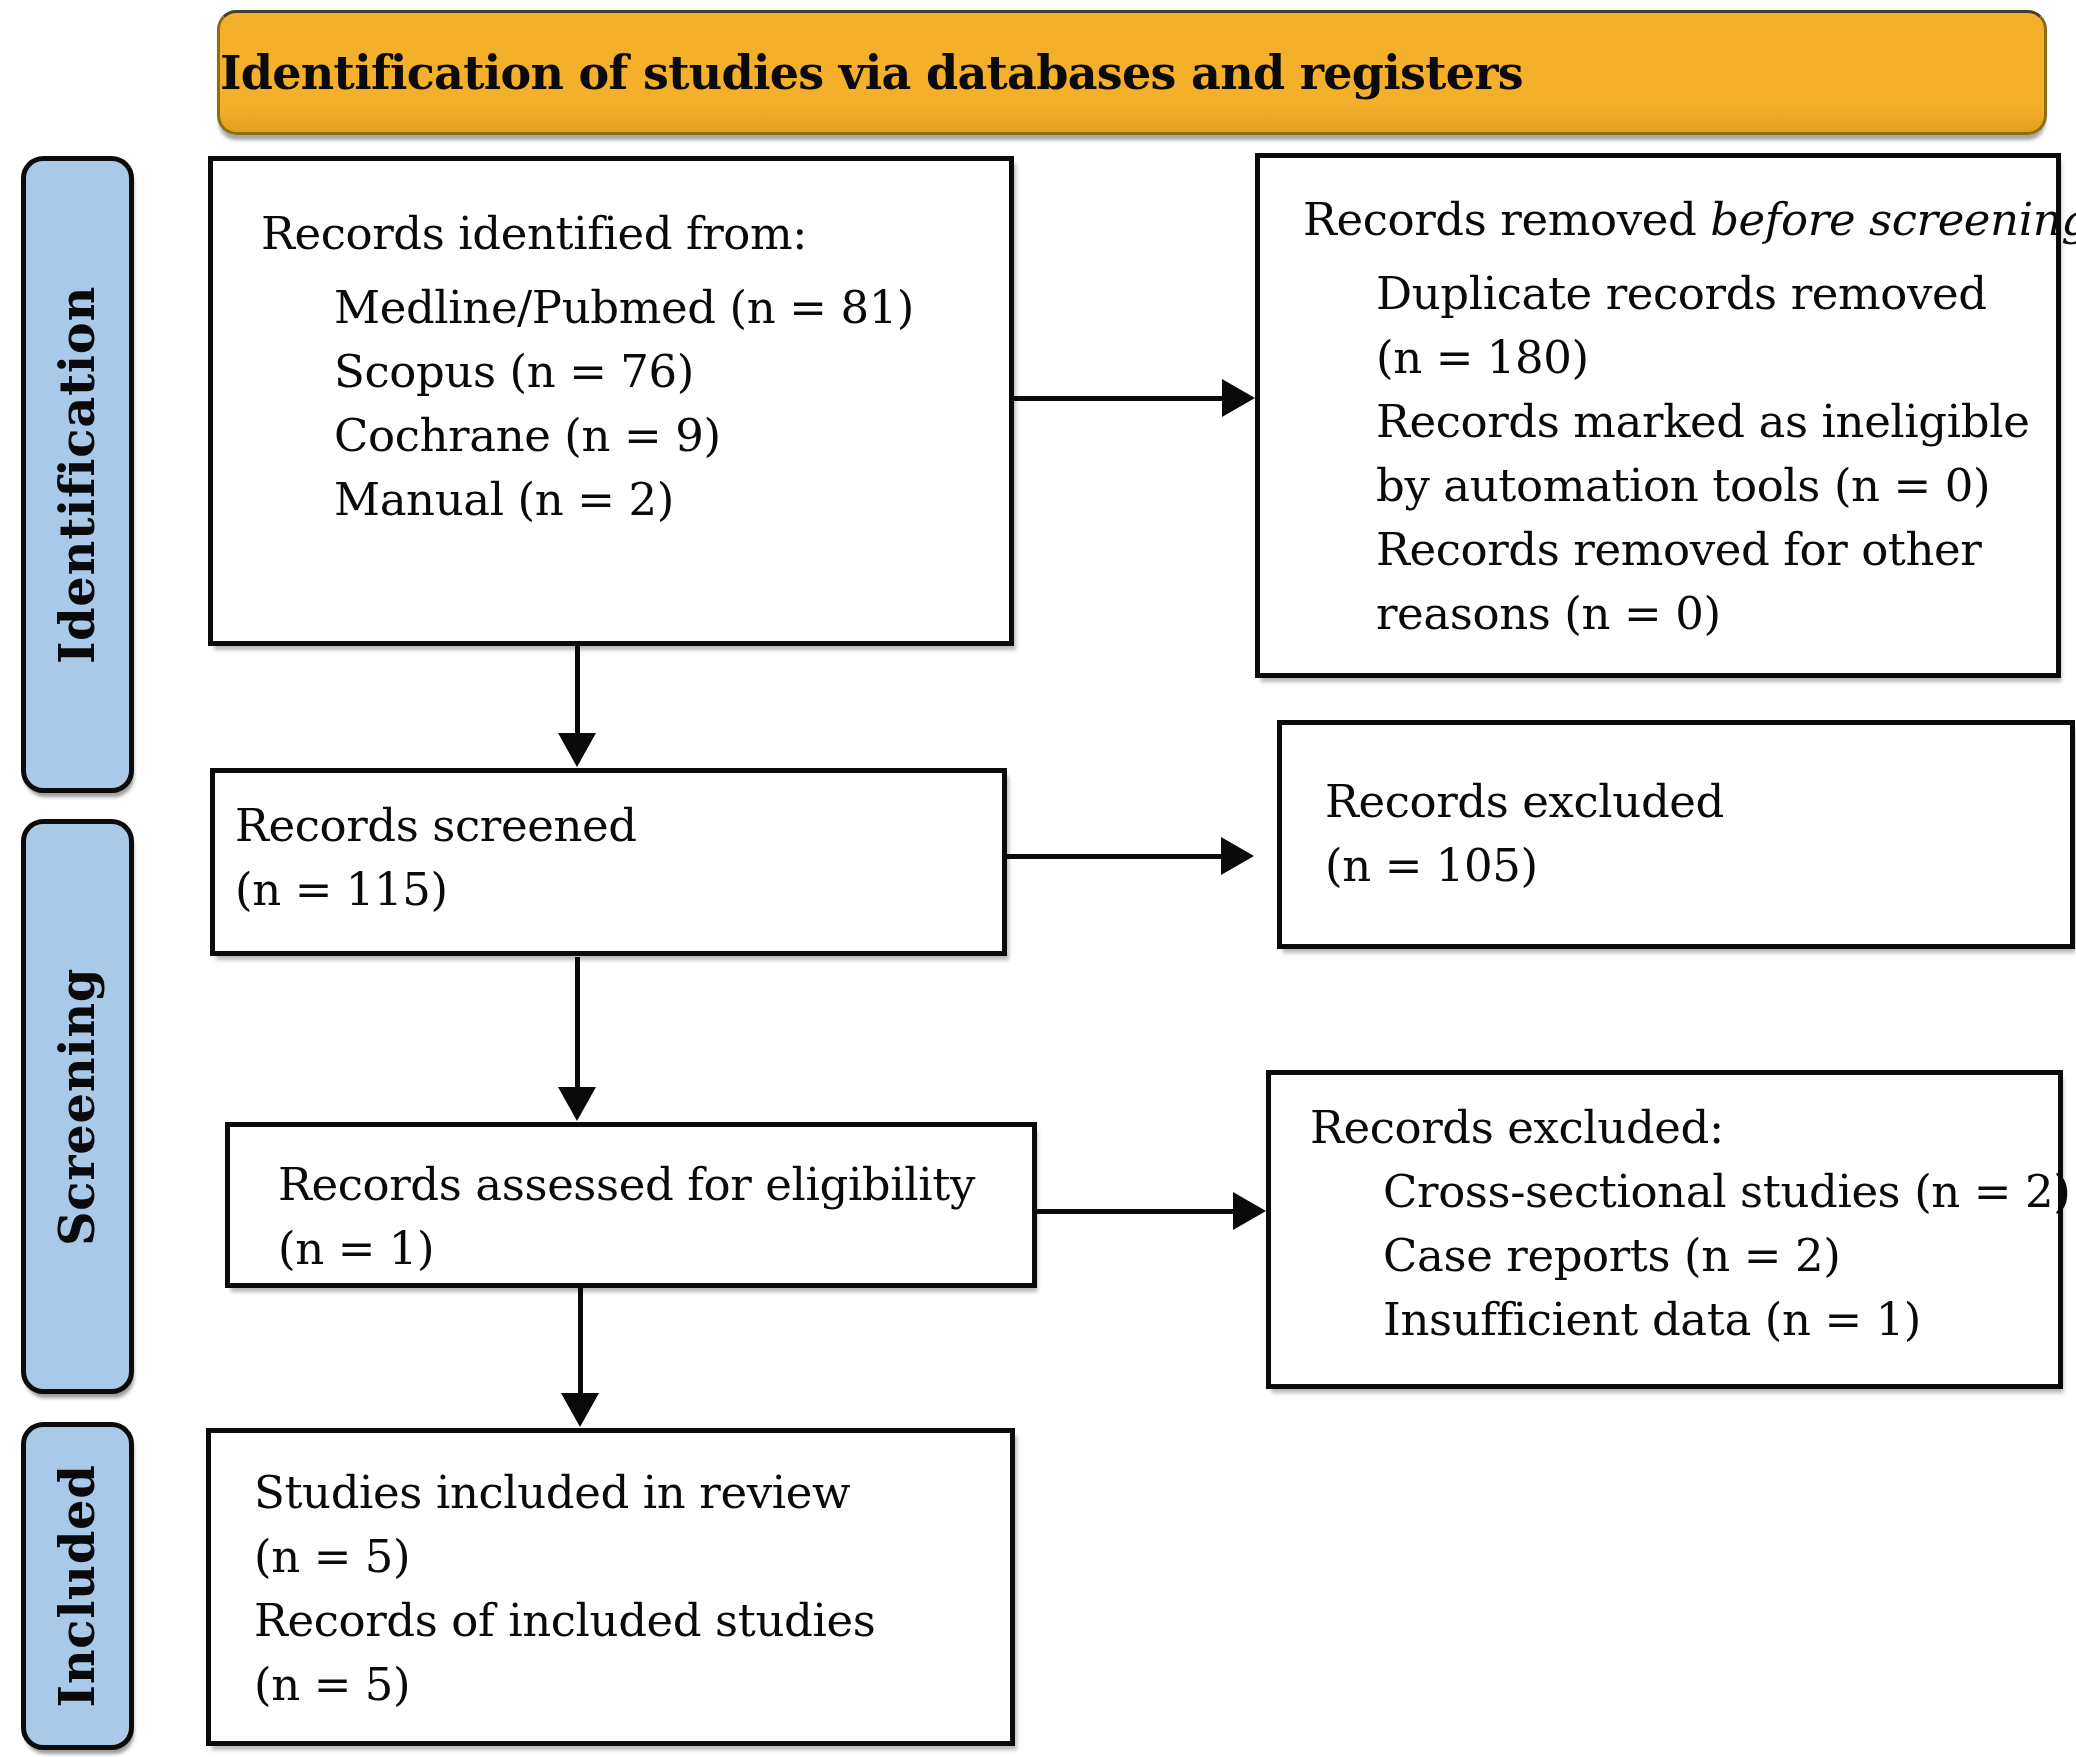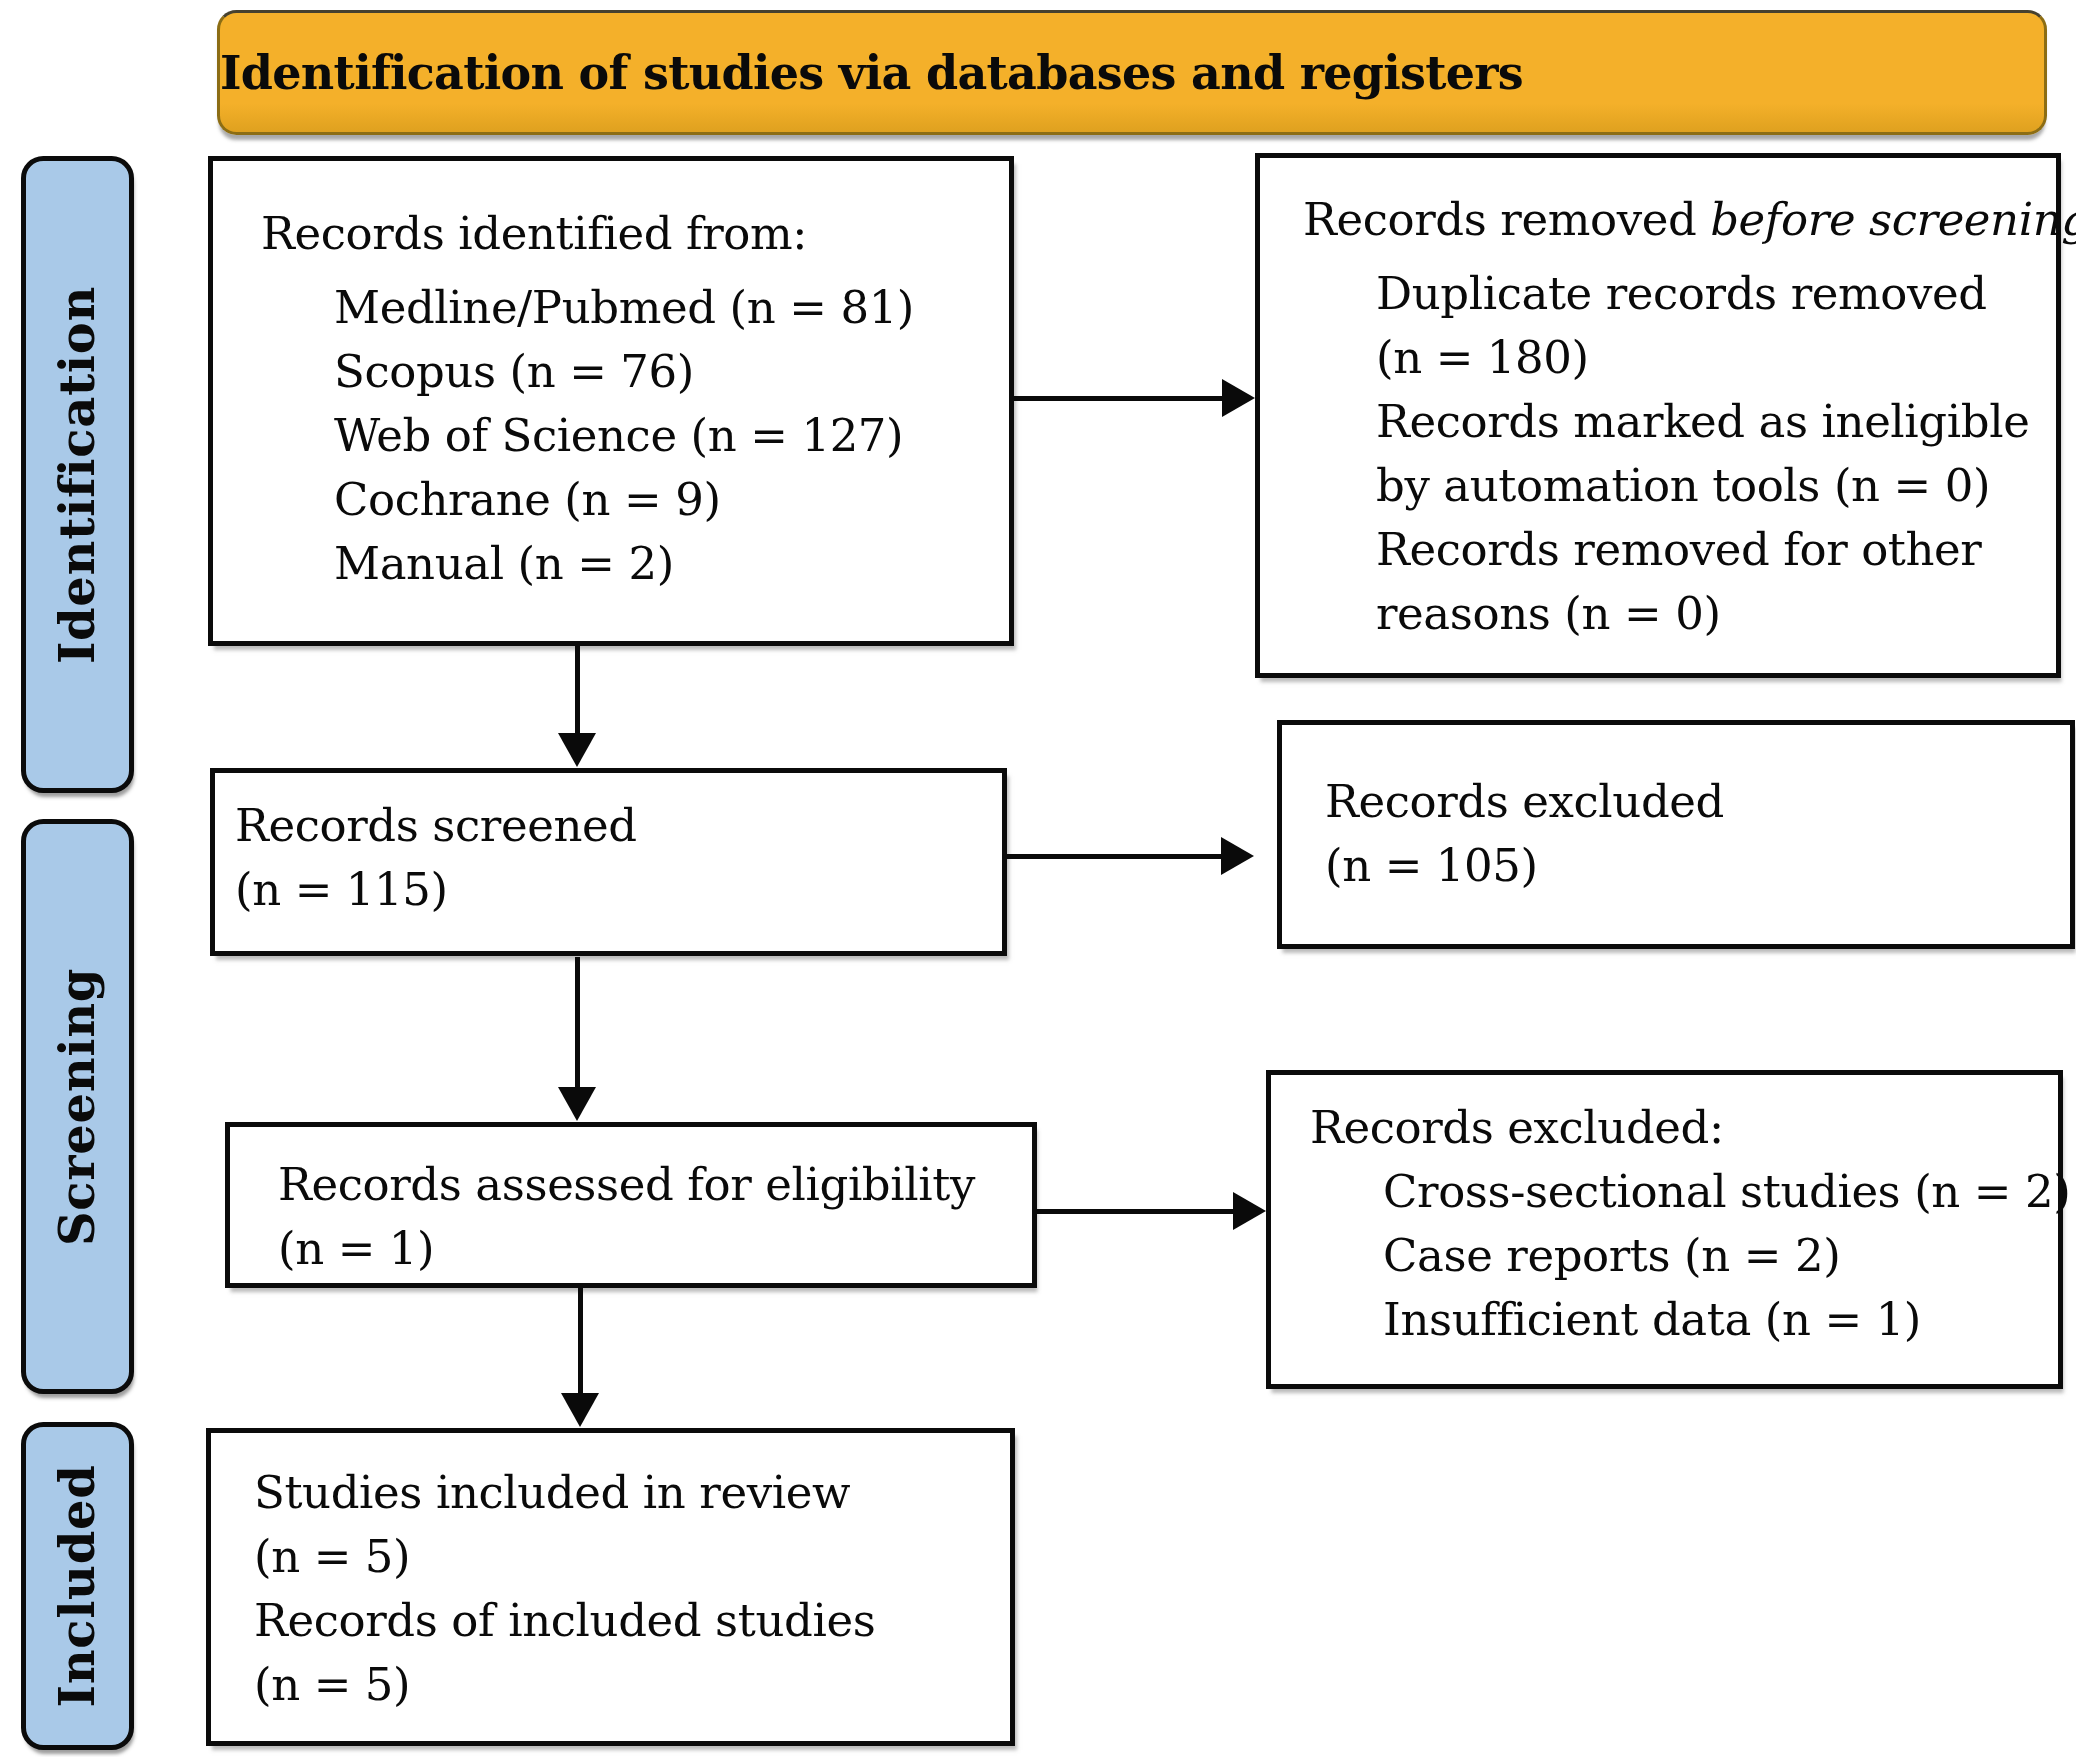--- a/index.html
+++ b/index.html
@@ -89,21 +89,20 @@
     <span class="t">Screening</span>
   </div>
   <div class="stage" id="stage-included">
     <span class="t">Included</span>
   </div>
 
   <div class="fbox" id="box-identified">
     <div class="line title-gap">Records identified from:</div>
     <div class="line indent">Medline/Pubmed (n = 81)</div>
     <div class="line indent">Scopus (n = 76)</div>
-    <div class="line indent">Web of Science (n = 127)</div>
     <div class="line indent">Cochrane (n = 9)</div>
     <div class="line indent">Manual (n = 2)</div>
   </div>
 
   <div class="fbox" id="box-removed">
     <div class="line title-gap">
       <span>Records removed </span><span class="em">before screening</span>
     </div>
     <div class="line indent">Duplicate records removed</div>
     <div class="line indent">(n = 180)</div>

